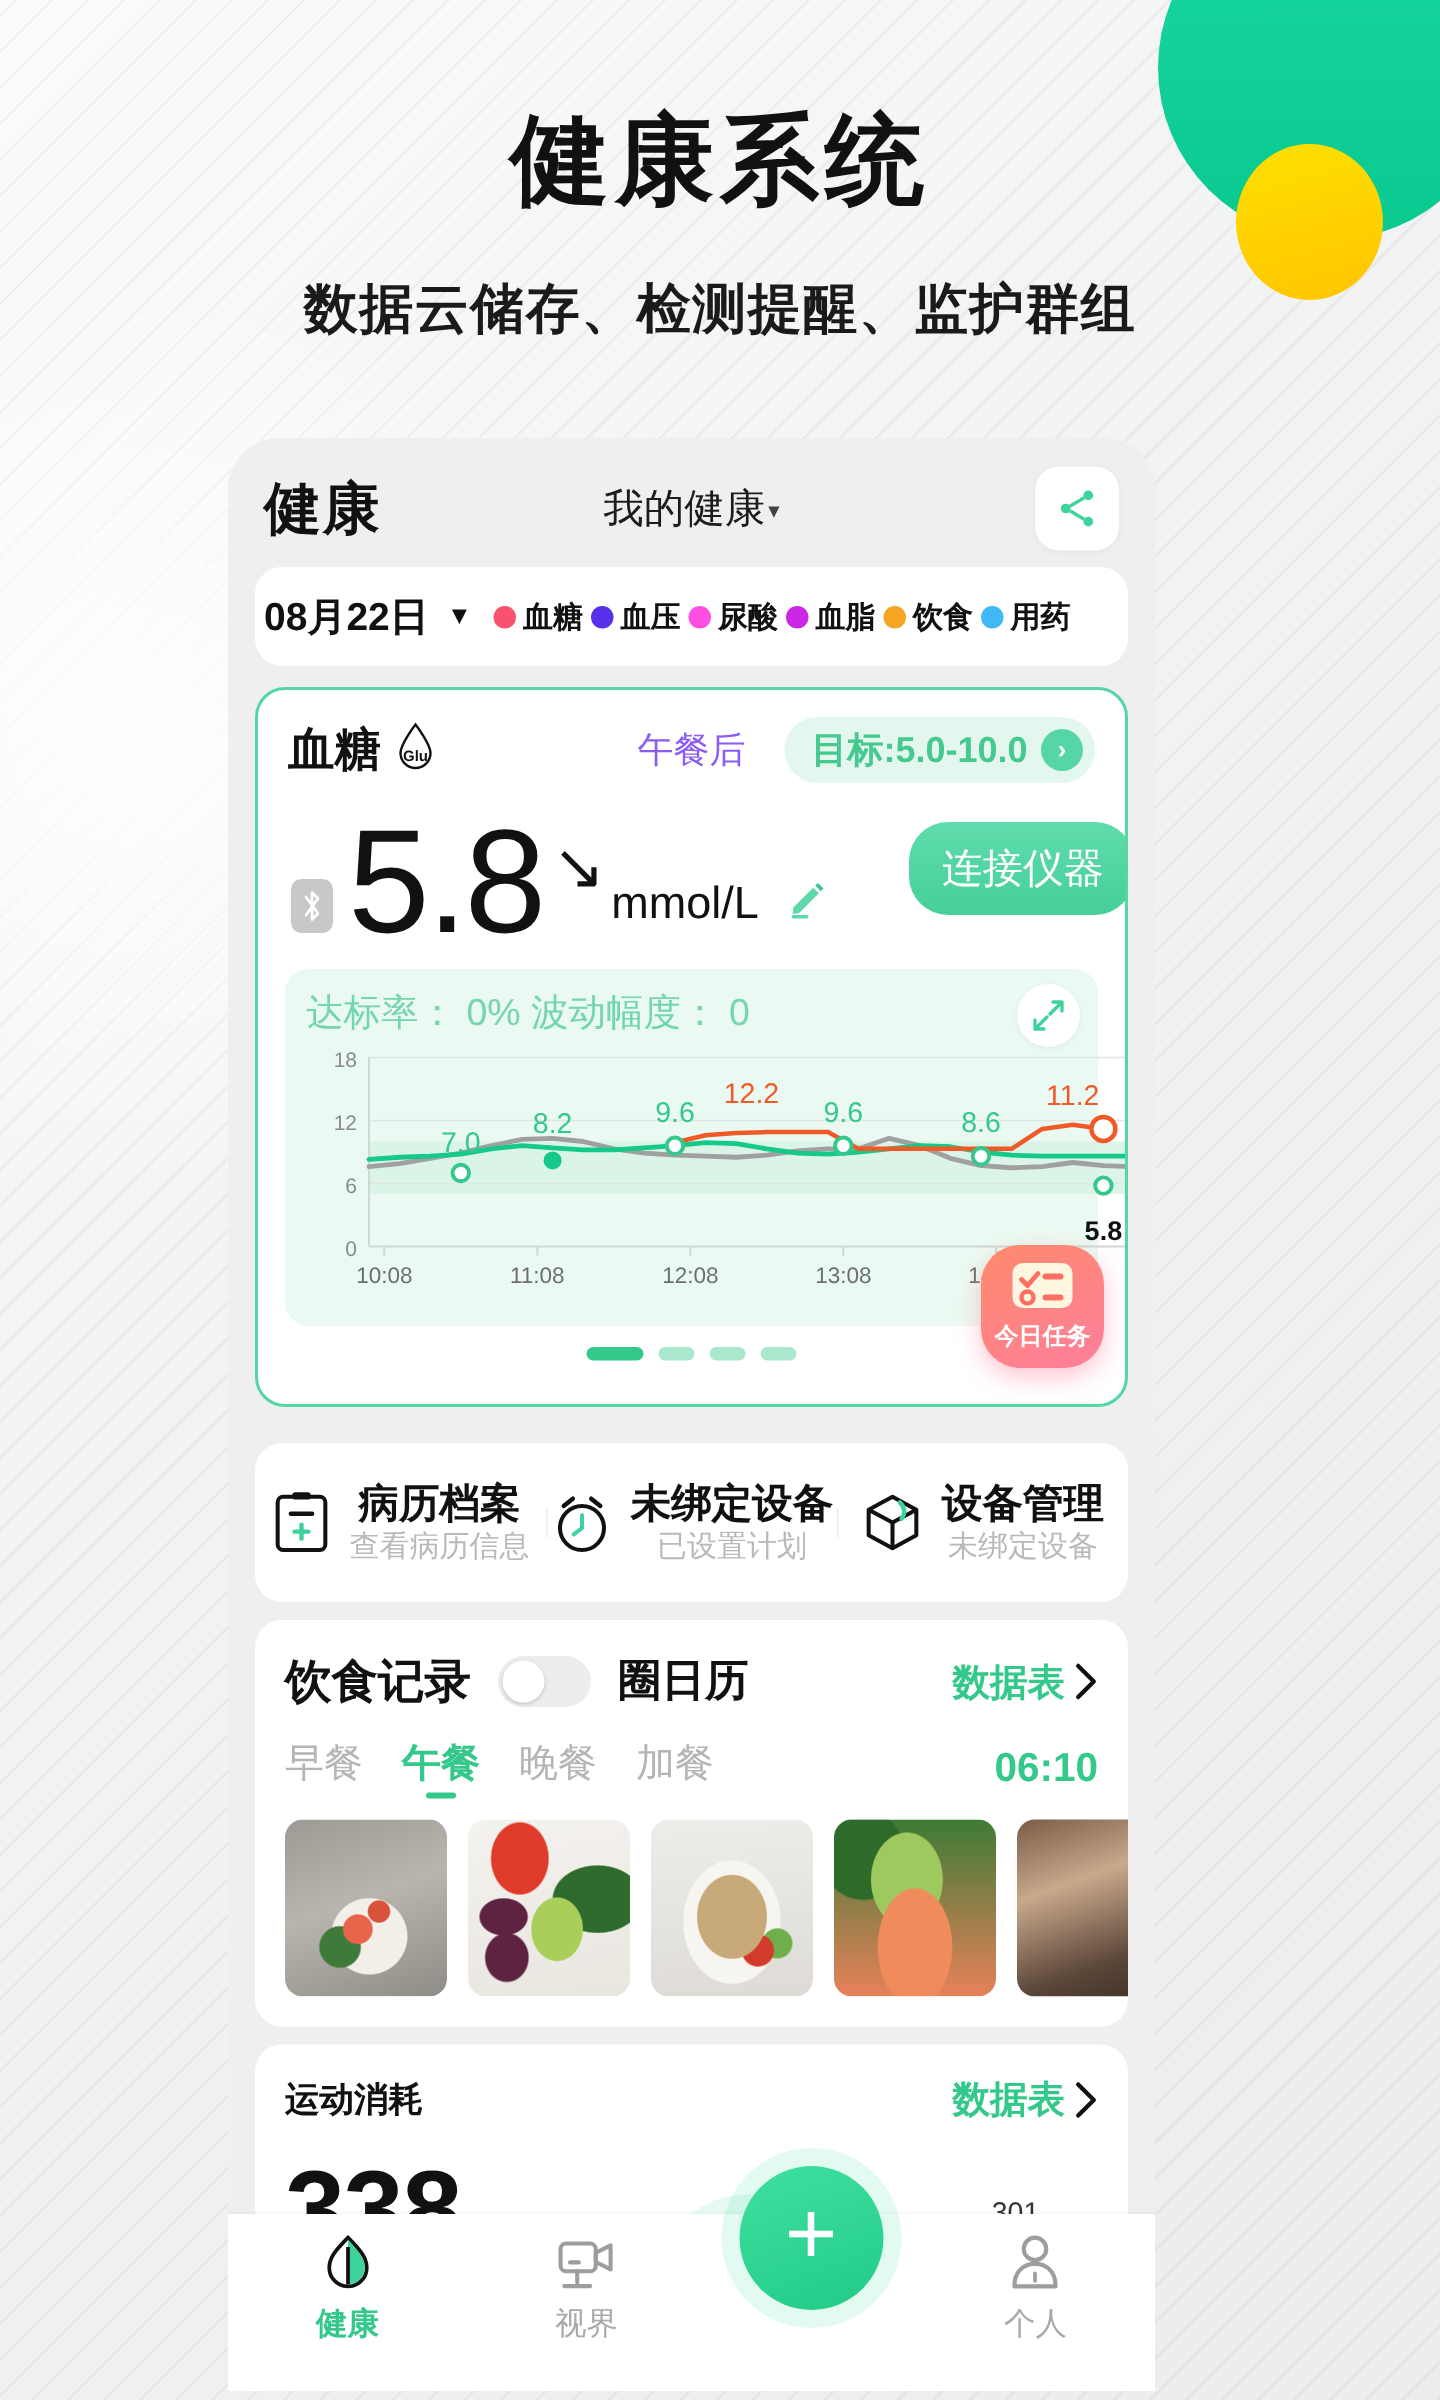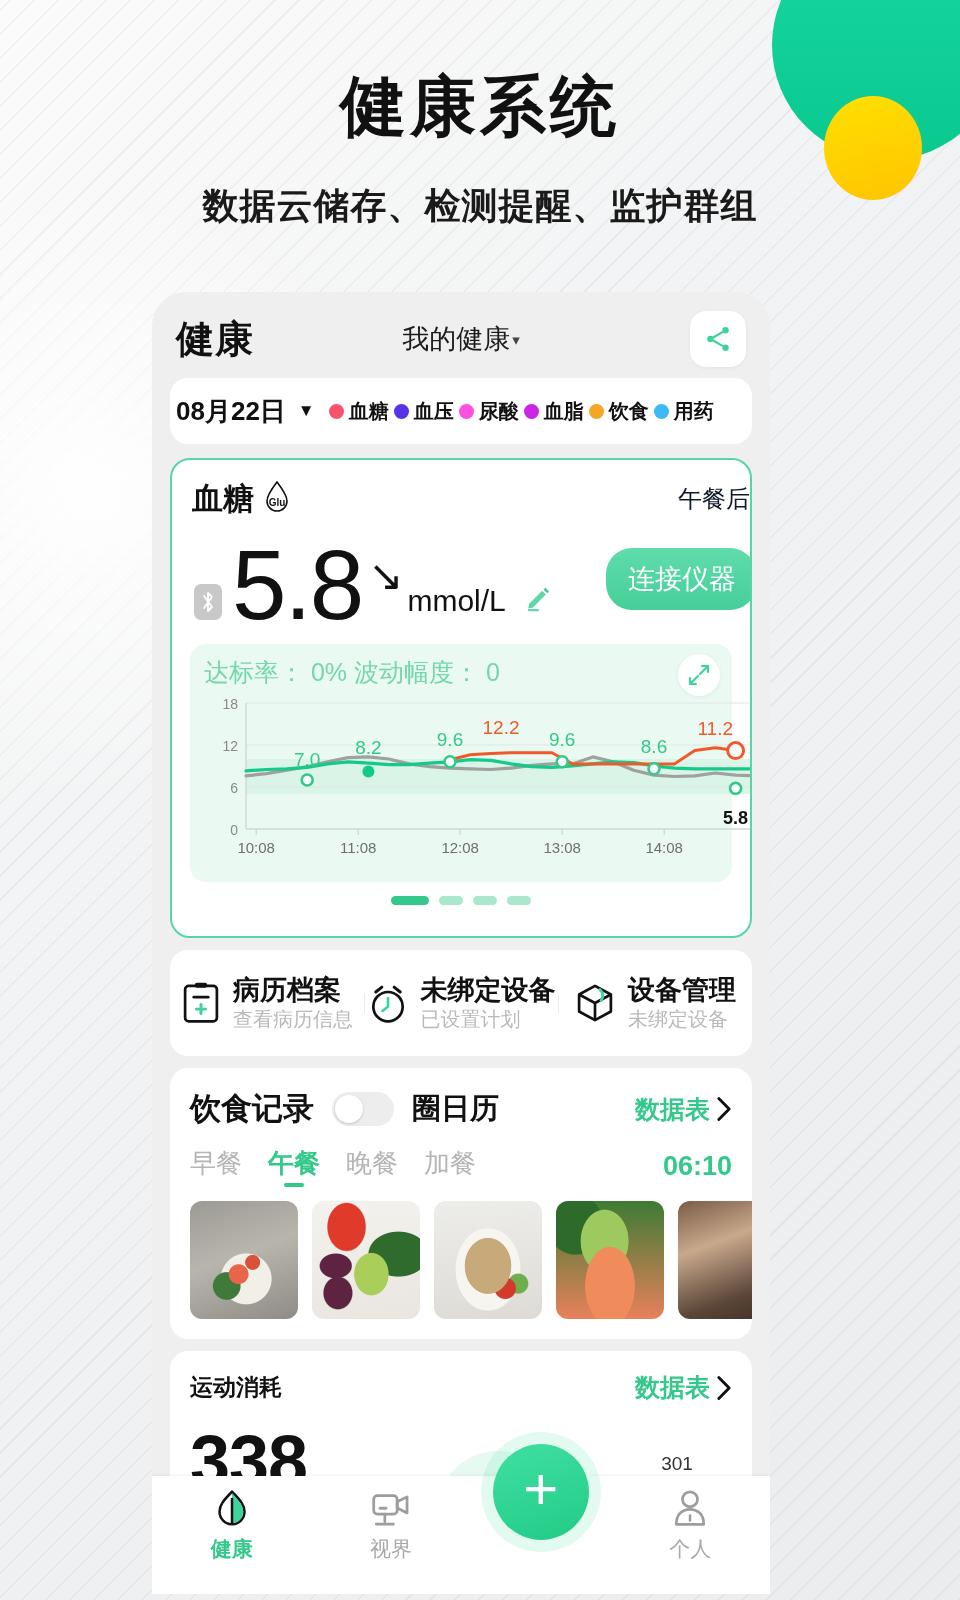--- a/index.html
+++ b/index.html
@@ -96,21 +96,21 @@
 
   
   .glu-card {
     margin: 14px 18px 0 18px;
     background:#fff; border:2px solid #56d6a4; border-radius: 20px;
     position: relative; overflow:hidden; height: 480px;
   }
   .glu-top { display:flex; align-items:center; padding: 18px 20px 0 20px; position:relative;}
   .glu-name { font-size:31px; font-weight:800; color:#111;}
   .glu-drop { margin-left:8px; }
-  .glu-meal { position:absolute; left:0; right:0; text-align:right; font-size:24px; color:#0f172a;}
+  .glu-meal { position:absolute; left:0; right:0; text-align:center; font-size:24px; color:#8b5cf6;}
   .glu-target {
     margin-left:auto; background:#e4f7ee; border-radius: 22px; height:44px;
     display:flex; align-items:center; gap:9px; padding: 0 8px 0 18px; z-index:2;
   }
   .glu-target-text { font-size:24px; color:#46c98f; font-weight:600;}
   .chev-circle {
     width:28px;height:28px;border-radius:50%;background:#56d6a4;
     display:flex;align-items:center;justify-content:center;color:#fff;font-size:17px;font-weight:700;
   }
   .connect-btn {
@@ -151,22 +151,22 @@
   .task-fab {
     position:absolute; right:14px; bottom:24px; width:82px;height:82px;border-radius:26px;
     background: linear-gradient(150deg,#ff8a6b 0%,#fd7f9c 100%);
     display:flex;flex-direction:column;align-items:center;justify-content:center;
     box-shadow:0 6px 16px rgba(253,126,156,.45); z-index:9;
   }
   .task-fab-label { font-size:16px;color:#fff;font-weight:700;margin-top:2px;}
 
   
   .quick-row {
-    margin: 12px 18px 0 18px; background:#fff; border-radius:18px;
-    height: 106px; display:flex; align-items:center;
+    margin: 24px 18px 0 18px; background:#fff; border-radius:18px;
+    height: 106px; display:flex; align-items:center;text-align:center;
   }
   .quick-item { flex:1; display:flex; align-items:center; justify-content:center; gap:12px; position:relative;}
   .quick-item + .quick-item::before {
     content:""; position:absolute; left:0; top:18px; bottom:18px; width:1px; background:#ececec;
   }
   .quick-title { font-size:27px; font-weight:700; color:#111; line-height:1.18;}
   .quick-sub { font-size:20px; color:#b9b9b9; line-height:1.2;}
 
   
   .diet-card { margin: 12px 18px 0 18px; background:#fff; border-radius:18px; padding: 20px 0 20px 0;}
@@ -283,20 +283,24 @@
   <div class="glu-card">
     <div class="glu-top">
       <div class="glu-name">血糖</div>
       <span class="glu-drop">
         <svg width="30" height="34" viewBox="0 0 30 34">
           <path d="M15 2 C15 2 5 15 5 21 a10 10 0 0 0 20 0 C25 15 15 2 15 2 Z" fill="none" stroke="#111" stroke-width="1.6"></path>
           <text x="15" y="26" font-size="10" font-family="Liberation Sans, sans-serif" fill="#111" text-anchor="middle" font-weight="700">Glu</text>
         </svg>
       </span>
       <div class="glu-meal">午餐后</div>
+      <div class="glu-target">
+        <span class="glu-target-text">目标:5.0-10.0</span>
+        <span class="chev-circle">›</span>
+      </div>
     </div>
 
     <div class="connect-btn">连接仪器</div>
 
     <div class="reading">
       <div class="bt-chip">
         <svg width="16" height="24" viewBox="0 0 16 24">
           <path d="M4 6 L12 17 L8 21 L8 3 L12 7 L4 18" fill="none" stroke="#fff" stroke-width="1.8" stroke-linejoin="round" stroke-linecap="round"></path>
         </svg>
       </div>
@@ -365,20 +369,30 @@
       </div>
     </div>
 
     <div class="dots-row">
       <span class="dot-pill active"></span>
       <span class="dot-pill idle"></span>
       <span class="dot-pill idle"></span>
       <span class="dot-pill idle"></span>
     </div>
 
+    <div class="task-fab">
+      <svg width="42" height="38" viewBox="0 0 42 38">
+        <rect x="1" y="1" width="40" height="30" rx="7" fill="#fff6e0"></rect>
+        <path d="M7 12 l4 4 l7 -8" stroke="#ff6f61" stroke-width="3.2" fill="none" stroke-linecap="round" stroke-linejoin="round"></path>
+        <circle cx="11" cy="24" r="4" fill="none" stroke="#ff6f61" stroke-width="3"></circle>
+        <rect x="21" y="8" width="14" height="4" rx="2" fill="#ff6f61"></rect>
+        <rect x="21" y="22" width="14" height="4" rx="2" fill="#ff6f61"></rect>
+      </svg>
+      <span class="task-fab-label">今日任务</span>
+    </div>
   </div>
 
   <div class="quick-row">
     <div class="quick-item">
       <svg width="40" height="44" viewBox="0 0 32 36">
         <rect x="3" y="4" width="26" height="29" rx="3" fill="none" stroke="#111" stroke-width="2.2"></rect>
         <rect x="11" y="1.5" width="10" height="4" rx="1.6" fill="#111"></rect>
         <rect x="9" y="12" width="14" height="2.4" rx="1.2" fill="#111"></rect>
         <rect x="14.8" y="18" width="2.4" height="10" rx="1.2" fill="#3ed39b"></rect>
         <rect x="11" y="21.8" width="10" height="2.4" rx="1.2" fill="#3ed39b"></rect>

